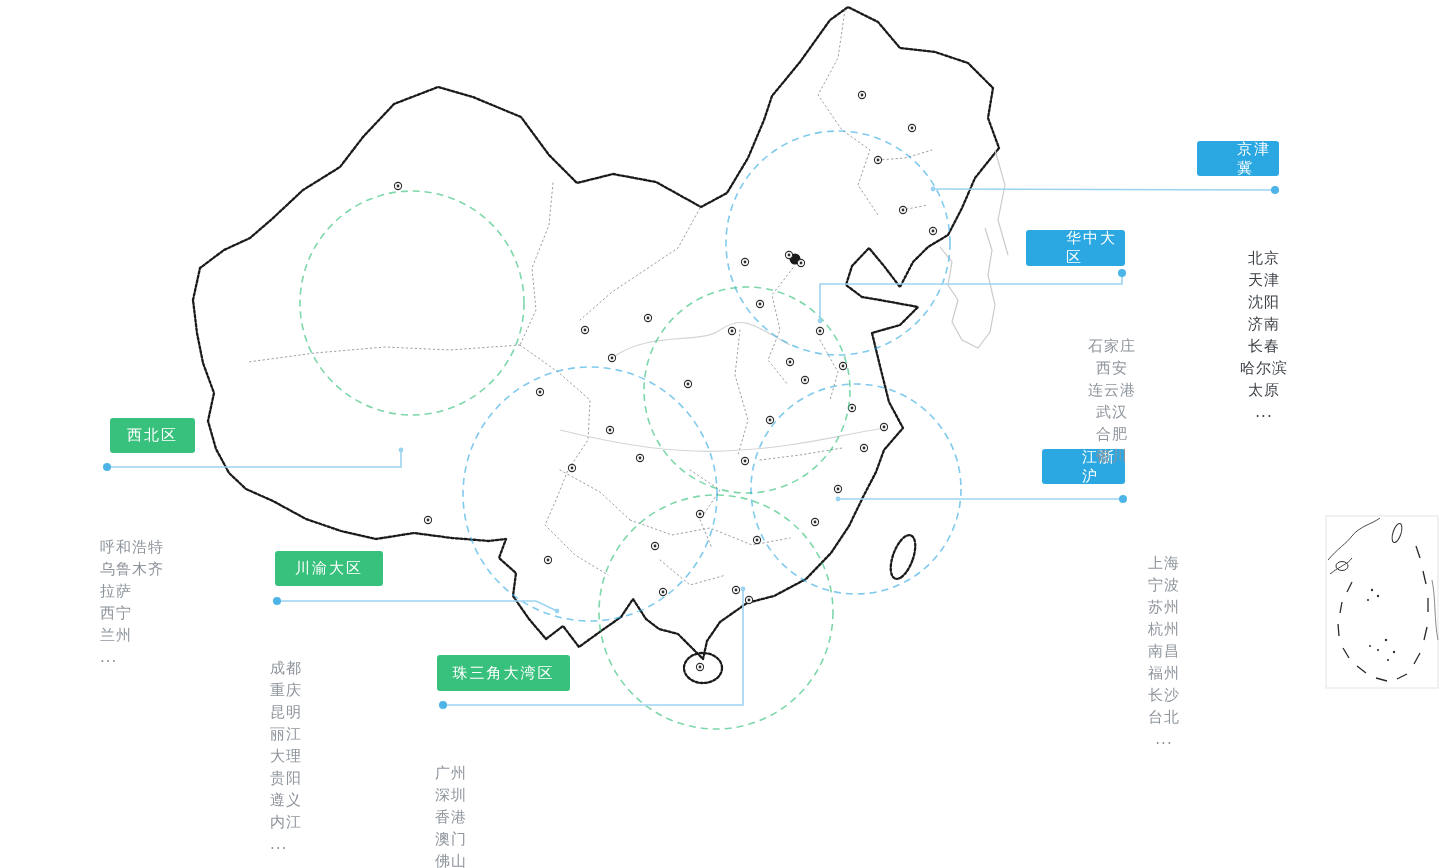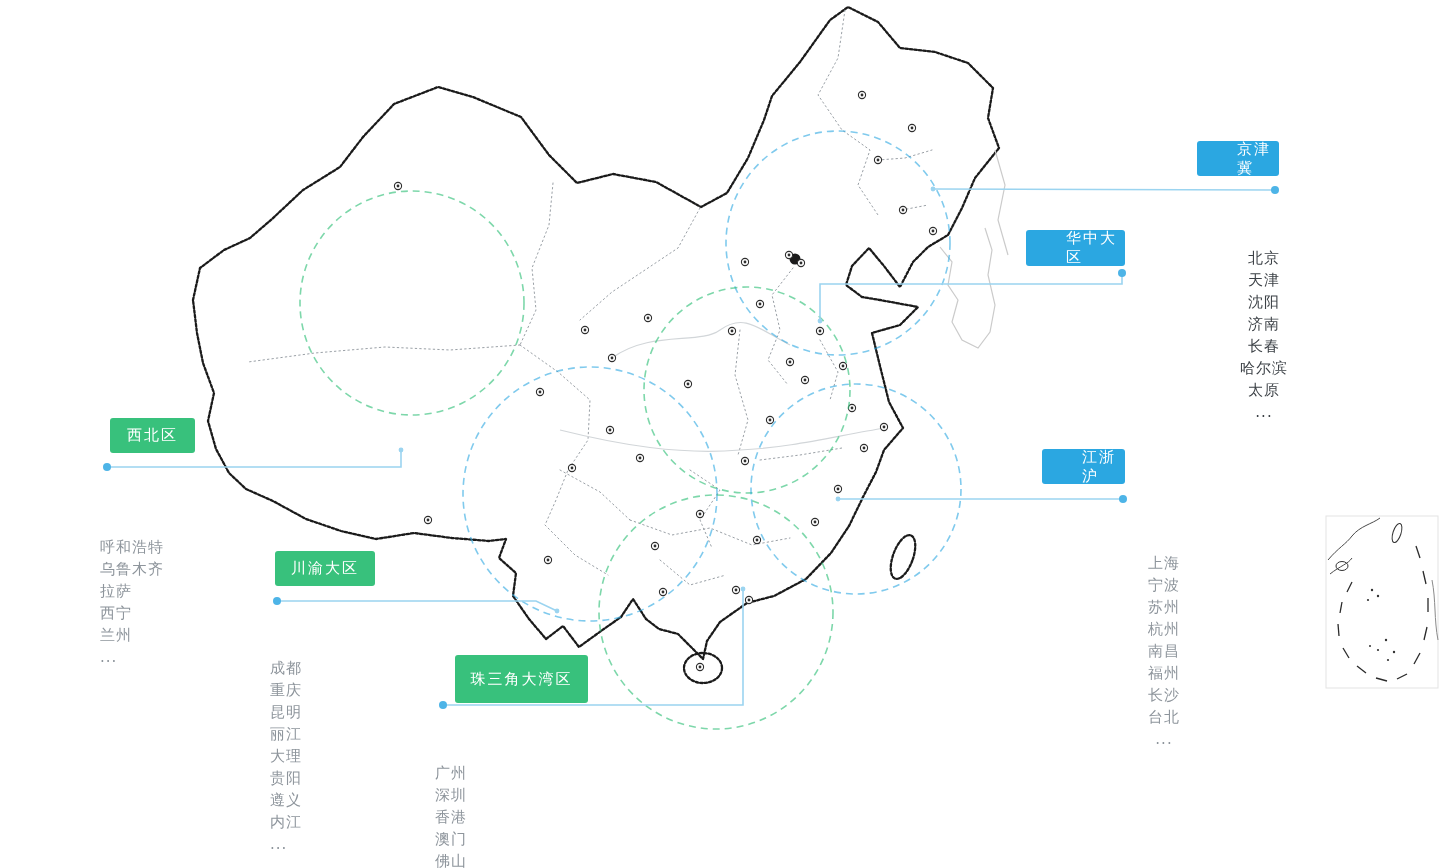--- a/index.html
+++ b/index.html
@@ -43,22 +43,22 @@
   .cities { position:absolute; font-size:15px; line-height:22px; letter-spacing:1px;margin-top:39px; }
   .cities.dark { color:var(--dark_city); }
   .cities.gray { color:var(--gray_city); }
   .cities.center { transform:translateX(-50%); text-align:center; }
   .cities.left { text-align:left; }
 
   #badge-0 { left:1197px; top:141px; width:82px;  height:35px; }
   #badge-1 { left:1026px; top:230px; width:99px;  height:36px; }
   #badge-2 { left:110px;  top:418px; width:85px;  height:35px; }
   #badge-3 { left:1042px; top:449px; width:83px;  height:35px; }
-  #badge-4 { left:275px;  top:551px; width:100px; height:35px;text-align:right; }
-  #badge-5 { left:455px;  top:655px; width:133px; height:48px; }
+  #badge-4 { left:275px;  top:551px; width:108px; height:35px;text-align:right; }
+  #badge-5 { left:437px;  top:655px; width:133px; height:36px; }
 
   #cities-0 { left:1264px; top:208px; }
   #cities-1 { left:1112px; top:296px; }
   #cities-2 { left:100px;  top:497px; }
   #cities-3 { left:1164px; top:513px; }
   #cities-4 { left:270px;  top:618px; }
   #cities-5 { left:435px;  top:723px; }
 </style>
 </head>
 <body>
@@ -358,20 +358,28 @@
     <div class="city">北京</div>
     <div class="city">天津</div>
     <div class="city">沈阳</div>
     <div class="city">济南</div>
     <div class="city">长春</div>
     <div class="city">哈尔滨</div>
     <div class="city">太原</div>
     <div class="city">...</div>
   </div>
 
+  <div class="cities gray center" id="cities-1">
+    <div class="city">石家庄</div>
+    <div class="city">西安</div>
+    <div class="city">连云港</div>
+    <div class="city">武汉</div>
+    <div class="city">合肥</div>
+    <div class="city">银川</div>
+  </div>
 
   <div class="cities gray left" id="cities-2">
     <div class="city">呼和浩特</div>
     <div class="city">乌鲁木齐</div>
     <div class="city">拉萨</div>
     <div class="city">西宁</div>
     <div class="city">兰州</div>
     <div class="city">...</div>
   </div>
 

